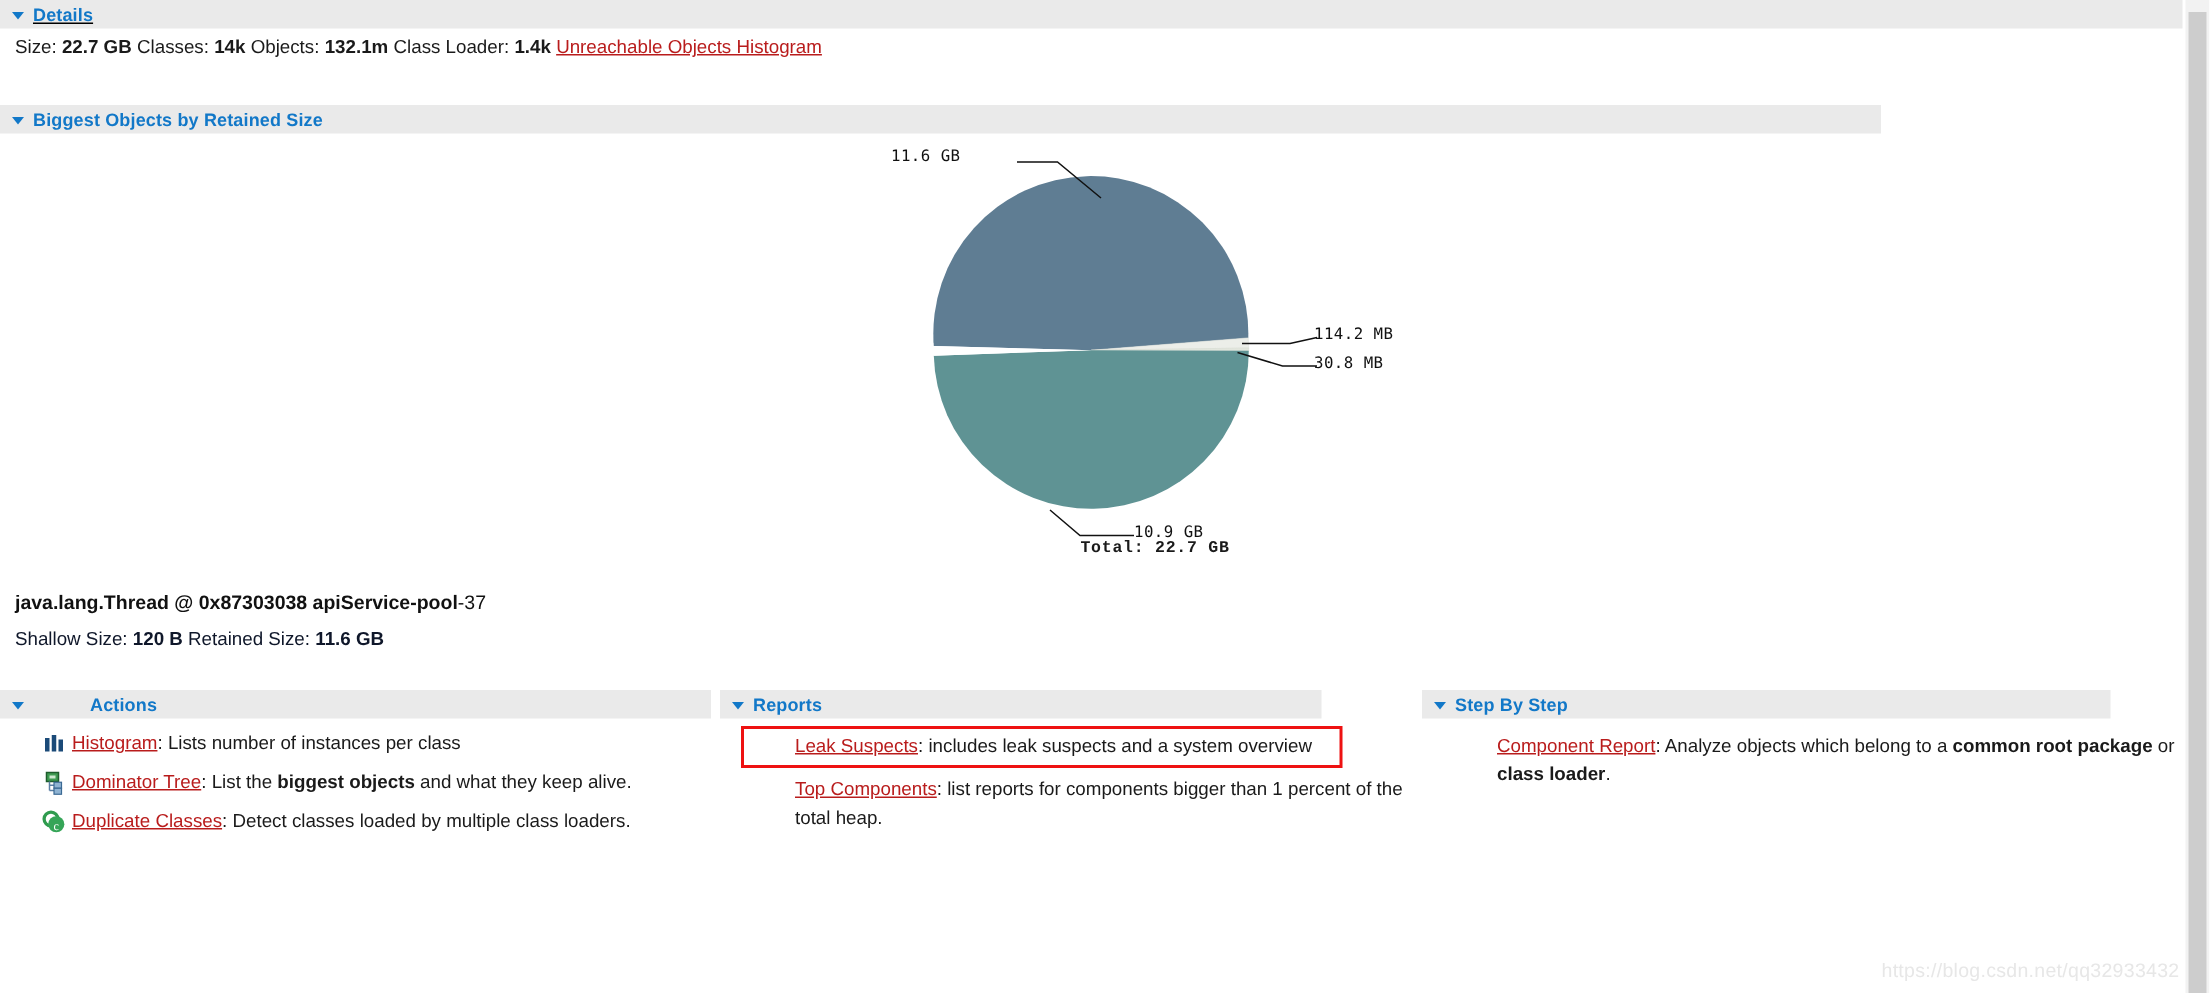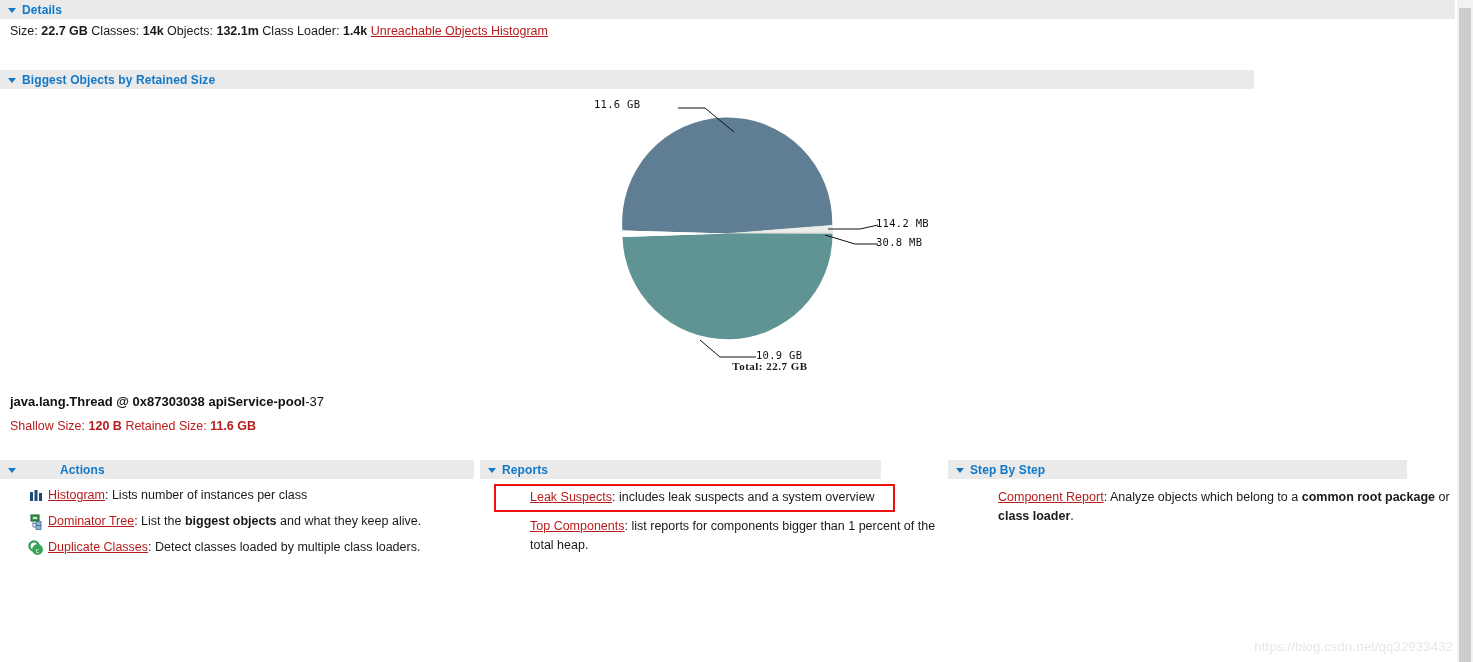--- a/index.html
+++ b/index.html
@@ -48,35 +48,35 @@
   #details-line {
     position: absolute; left: 10px; top: 24px;
     font-size: 12.5px; color: #1a1a1a; white-space: nowrap;
   }
 
   
   #chart-wrap { position: absolute; left: 560px; top: 92px; width: 420px; height: 300px; }
   #chart-total {
     position: absolute; left: 0; top: 268px; width: 420px;
     text-align: center;
-    font-family: Liberation Serif, serif;
+    font-family: Liberation Mono, monospace;
     font-size: 11px; font-weight: bold; color: #1a1a1a;
     letter-spacing: .5px;
   }
   .pie-lbl {
     position: absolute;
     font-family: "DejaVu Sans Mono", "Liberation Mono", monospace;
     font-size: 10.5px; color: #111;
     white-space: nowrap;
     letter-spacing: .3px;
   }
 
   
   #obj-title { position: absolute; left: 10px; top: 394px; font-size: 13px; color:#111; }
-  #obj-sizes { position: absolute; left: 10px; top: 419px; font-size: 12.5px; color:#b91c1c; }
+  #obj-sizes { position: absolute; left: 10px; top: 419px; font-size: 12.5px; color:#0f172a; }
 
   
   .panel { position: absolute; top: 460px; }
   .panel-body { position: absolute; left: 0; top: 19px; width: 100%; padding-left: 20px; }
   .entry {
     position: relative;
     padding-left: 28px;
     margin-top: 7px;
     font-size: 12.5px;
     color: #1a1a1a;
@@ -115,21 +115,21 @@
     font-size: 13px; color: #e7e7e7;
     letter-spacing: .2px;
     font-family: "Liberation Sans", sans-serif;
   }
 </style>
 </head>
 <body>
 
 <div id="root">
 
-  <div class="sect-head" style="left:0px; top:0px; width:1455px;">
+  <div class="sect-head" style="left:0px; top:0px; width:1455px;text-decoration:underline;">
     <span class="tri"></span>
     <span class="sect-title">Details</span>
   </div>
 
   <div id="details-line">
     <span>Size:</span>
     <span class="b">22.7 GB</span>
     <span>Classes:</span>
     <span class="b">14k</span>
     <span>Objects:</span>

